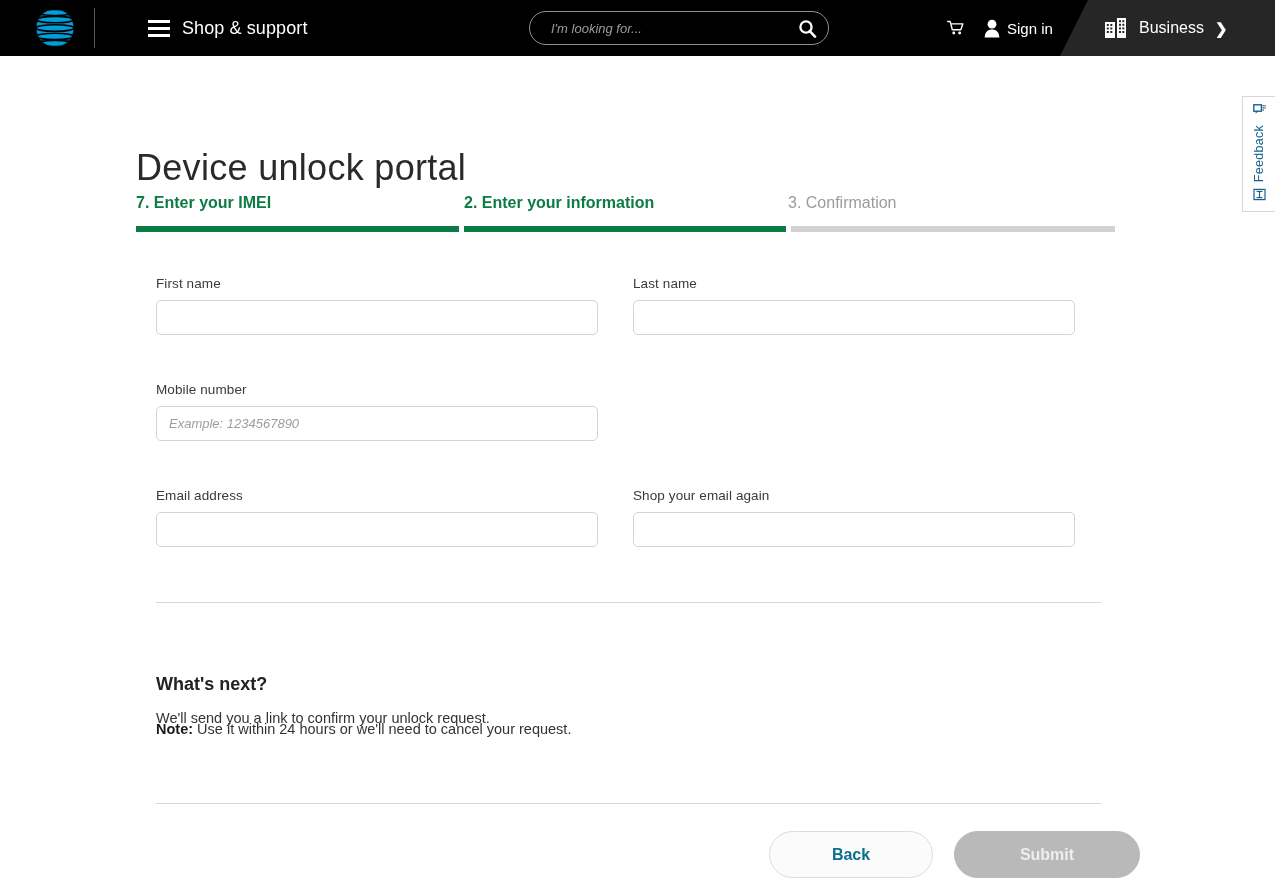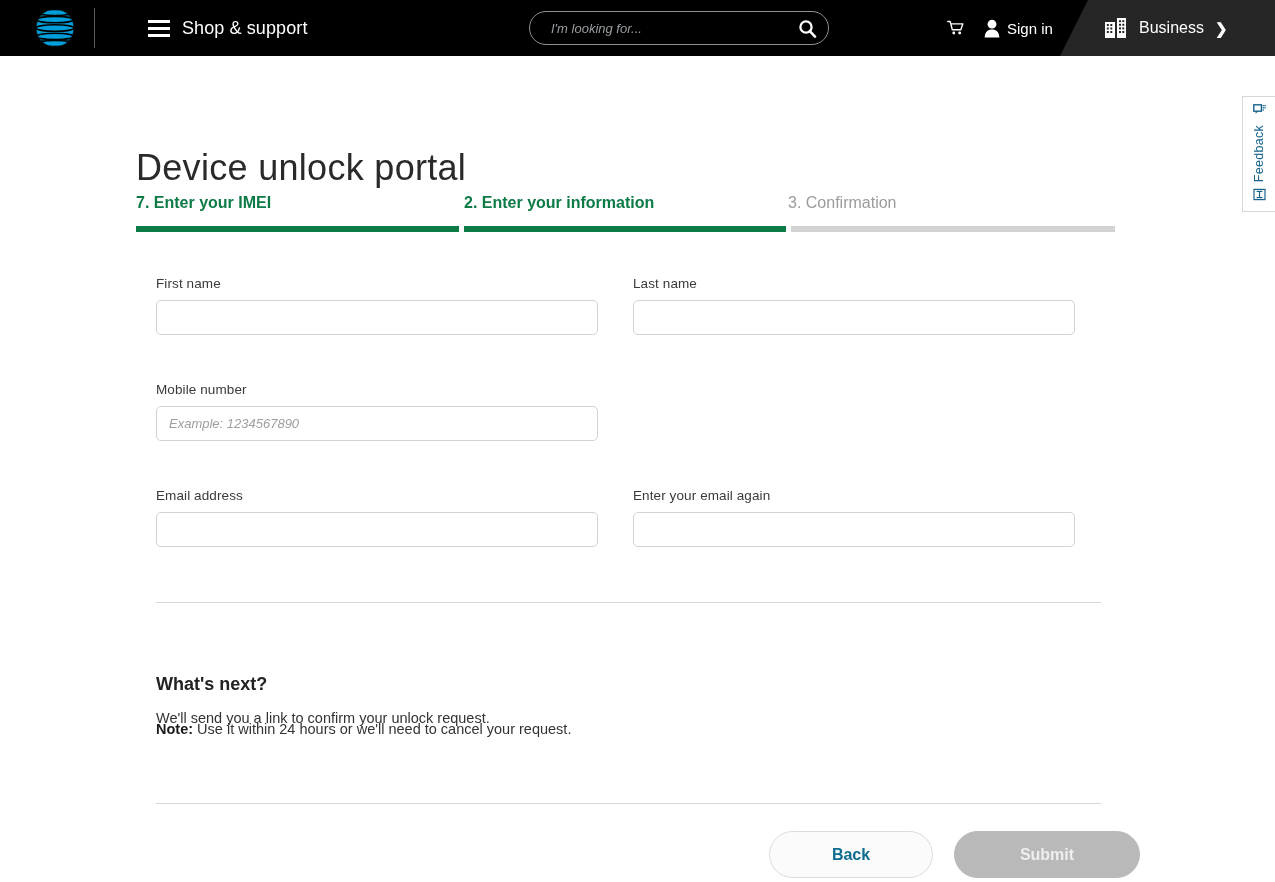--- a/index.html
+++ b/index.html
@@ -352,21 +352,21 @@
       <label class="field-label">Mobile number</label>
       <input class="field-input" type="text" placeholder="Example: 1234567890" style="">
     </div>
 
     <div class="field col-left" style="top:212px">
       <label class="field-label">Email address</label>
       <input class="field-input" type="text" placeholder="" style="">
     </div>
 
     <div class="field col-right" style="top:212px">
-      <label class="field-label">Enter your email again</label>
+      <label class="field-label">Shop your email again</label>
       <input class="field-input" type="text" placeholder="" style="">
     </div>
   </div>
 
   <div class="divider divider-1"></div>
 
   <h2 class="whats-next-title">What's next?</h2>
   <div class="wn-line wn-line-1">We'll send you a link to confirm your unlock request.</div>
   <div class="wn-line wn-line-2">
     <span class="wn-note">Note:</span><span> Use it within 24 hours or we'll need to cancel your request.</span>

